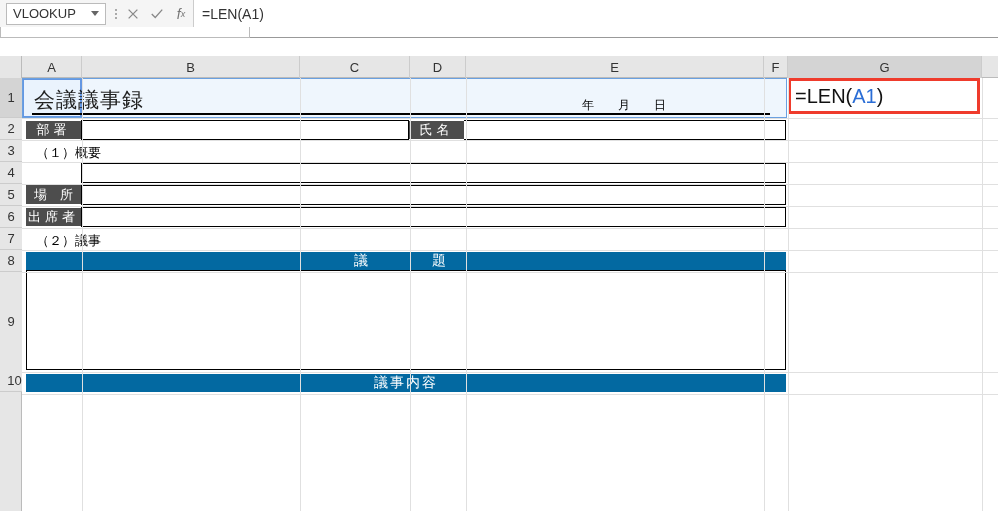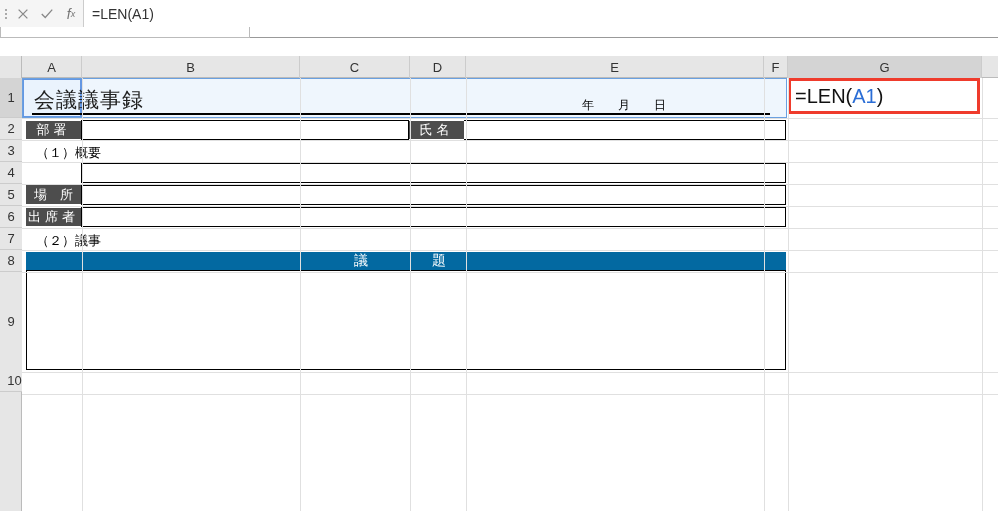--- a/index.html
+++ b/index.html
@@ -161,20 +161,24 @@
     pointer-events:none;
   }
 
   .col-hdr.sel { background:#d4d4d4;}
   .row-hdr.sel { background:#d4d4d4;}
 </style>
 </head>
 <body>
 
 <div class="top-bar">
+  <div class="name-box">
+    <span>VLOOKUP</span>
+    <span class="name-dd"></span>
+  </div>
   <div class="sep-dots">
       <span></span>
       <span></span>
       <span></span>
     </div>
   <div class="fx-btn">
     <svg viewBox="0 0 16 16">
         <path d="M3 3 L13 13 M13 3 L3 13" stroke="#888" stroke-width="1.5" fill="none"></path>
       </svg>
   </div>
@@ -254,20 +258,23 @@
     <div class="thin-border-box" style="left:59px;top:129px;width:705px;height:20px;"></div>
 
     <div class="section-lbl" style="left:14px;top:154px;"><span>（２）議事</span></div>
 
     <div class="dark-banner" style="left:4px;top:174px;width:760px;height:18px;">
         <span>議　　題</span>
       </div>
 
     <div class="thin-border-box" style="left:4px;top:192px;width:760px;height:100px;"></div>
 
+    <div class="dark-banner" style="left:4px;top:296px;width:760px;height:18px;letter-spacing:2px;">
+        <span>議事内容</span>
+      </div>
 
     <div class="g1-cell" style="left:766px;top:0;width:192px;height:36px;">
       <span class="eq">=</span>
         <span class="fn">LEN</span>
         <span class="paren">(</span>
         <span class="ref">A1</span>
         <span class="paren">)</span>
     </div>
   <div class="vline" style="left: 60px;"></div>
       <div class="vline" style="left: 278px;"></div>

